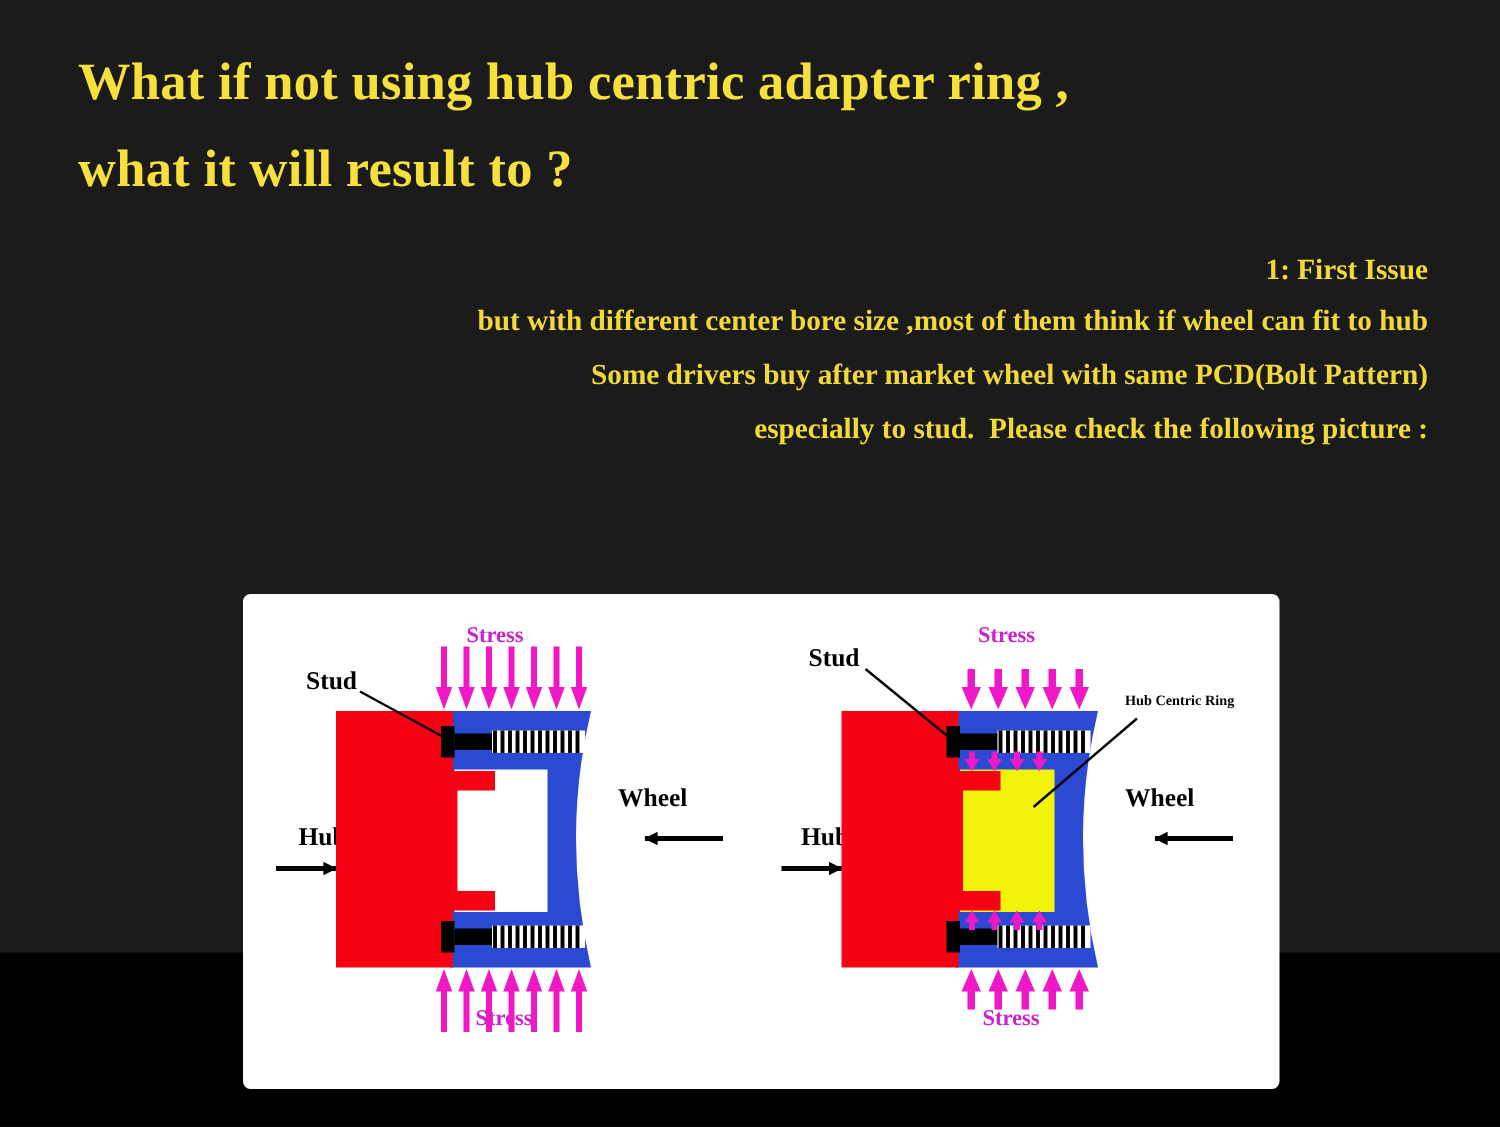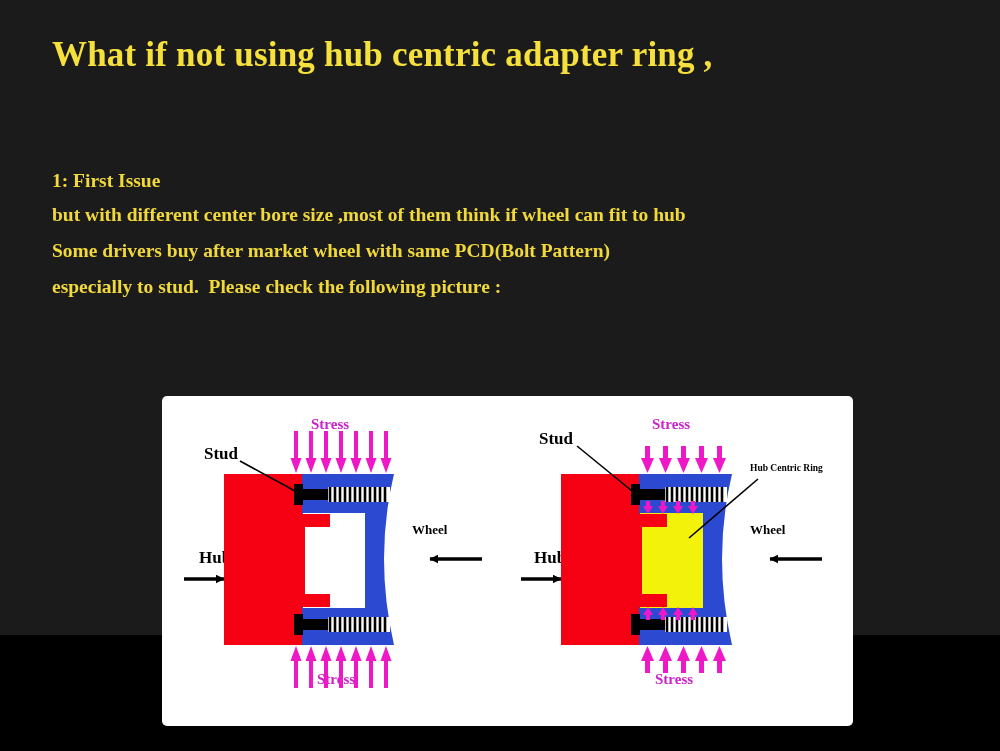--- a/index.html
+++ b/index.html
@@ -44,20 +44,21 @@
     color: #f2d93a;
     font-family: "Liberation Serif", "DejaVu Serif", serif;
     font-weight: bold;
     font-size: 19.5px;
   }
   .body-copy .bl {
     display: block;
     white-space: pre;
     height: 36px;
     line-height: 36px;
+    text-align: right;
   }
   .body-copy .bl.tight { height: 33px; line-height: 33px; }
 
   
   .figure-panel {
     position: absolute;
     left: 152px;
     top: 396px;
     width: 691px;
     height: 330px;
@@ -77,38 +78,39 @@
 
   .d-label {
     position: absolute;
     color: #000;
     font-family: "Liberation Serif", "DejaVu Serif", serif;
     font-weight: bold;
     white-space: nowrap;
   }
   .lbl-stud   { font-size: 17px; }
   .lbl-hub    { font-size: 17px; }
-  .lbl-wheel  { font-size: 13px; }
+  .lbl-wheel  { font-size: 17px; }
   .lbl-ring   { font-size: 9.5px; }
   .lbl-stress {
     color: #cc22cc;
     font-size: 15px;
     font-weight: bold;
     font-family: "Liberation Serif", "DejaVu Serif", serif;
   }
 
   svg.art { position: absolute; left: 0; top: 0; overflow: visible; }
 </style>
 </head>
 <body>
 
 <div id="slide">
 
   <div class="headline">
     <span class="hl-line">What if not using hub centric adapter ring ,</span>
+    <span class="hl-line">what it will result to ?</span>
   </div>
 
   <div class="body-copy">
     <span class="bl tight">1: First Issue</span>
     <span class="bl">but with different center bore size ,most of them think if wheel can fit to hub</span>
     <span class="bl">Some drivers buy after market wheel with same PCD(Bolt Pattern)</span>
     <span class="bl">especially to stud.  Please check the following picture :</span>
   </div>
 
   <div class="figure-panel">

